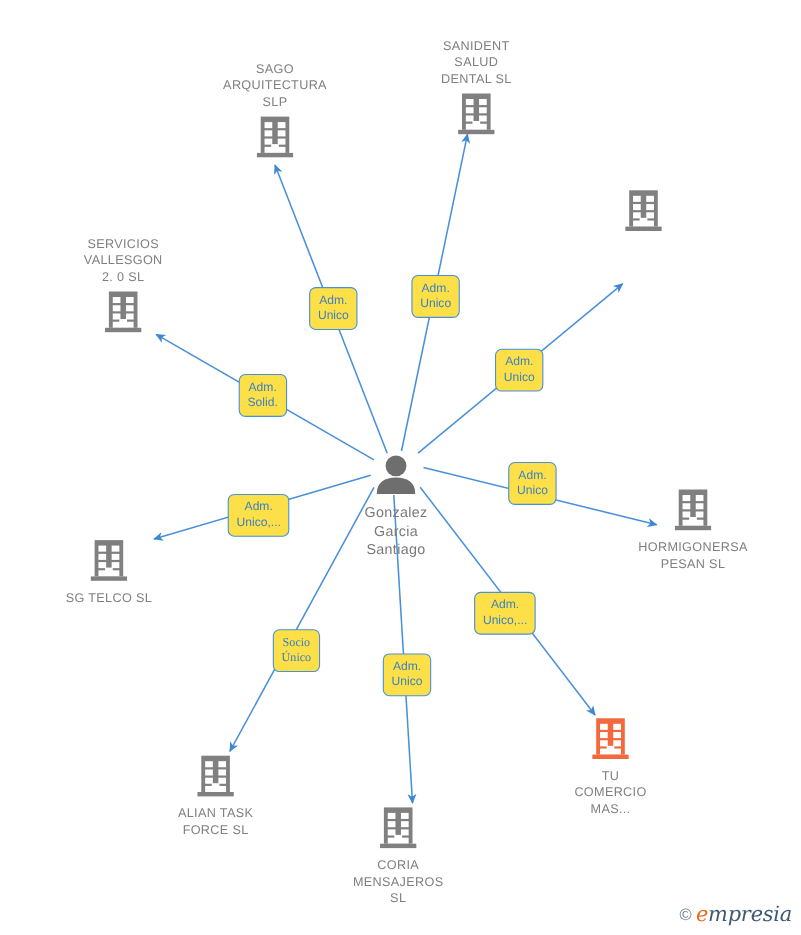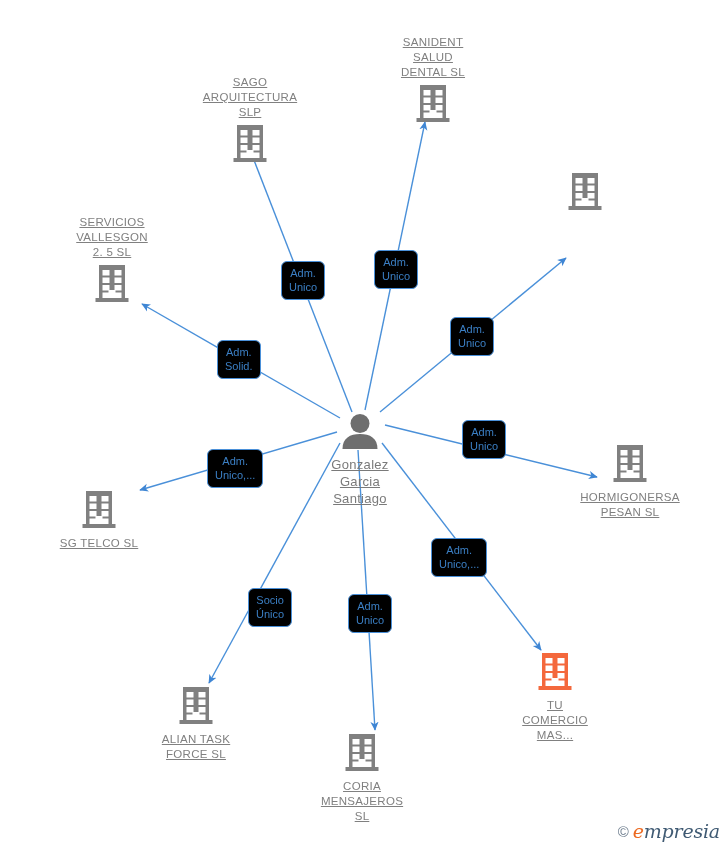--- a/index.html
+++ b/index.html
@@ -30,37 +30,36 @@
     margin-left: -75px;
     text-align: center;
     user-select: none;
   }
   .node-label {
     font-size: 11.5px;
     line-height: 15px;
     color: #808080;
     letter-spacing: 0.3px;
     white-space: pre-line;
-    text-decoration: underline;
   }
   .node-label.center-person {
     color: #7a7a7a;
     font-size: 13px;
     line-height: 17px;
   }
   .node-icon {
     display: block;
     margin: 0 auto;
   }
   .node.label-above .node-label { margin-bottom: 3px; }
   .node.label-below .node-label { margin-top: 3px; }
 
   .edge-label {
     position: absolute;
-    background: #000000;
+    background: #fde047;
     border: 1.3px solid #4a90d9;
     border-radius: 6px;
     color: #3b7fc4;
     font-size: 11px;
     line-height: 14px;
     text-align: center;
     padding: 4px 7px 5px 7px;
     white-space: pre-line;
     box-sizing: border-box;
   }
@@ -104,21 +103,21 @@
         <line x1="340" y1="418" x2="142" y2="304" stroke="#4a90d9" stroke-width="1.4" marker-end="url(#arrow)"></line>
         <line x1="385" y1="425" x2="597" y2="477" stroke="#4a90d9" stroke-width="1.4" marker-end="url(#arrow)"></line>
         <line x1="337" y1="432" x2="140" y2="490" stroke="#4a90d9" stroke-width="1.4" marker-end="url(#arrow)"></line>
         <line x1="340" y1="443" x2="209" y2="683" stroke="#4a90d9" stroke-width="1.4" marker-end="url(#arrow)"></line>
         <line x1="358" y1="450" x2="375" y2="730" stroke="#4a90d9" stroke-width="1.4" marker-end="url(#arrow)"></line>
         <line x1="382" y1="443" x2="541" y2="650" stroke="#4a90d9" stroke-width="1.4" marker-end="url(#arrow)"></line>
       </g>
   </svg>
 
   <div id="nodes-layer">
-      <div class="node label-above" style="left: 250px; top: 75px;">
+      <div class="node label-above" style="left: 250px; top: 56px;">
         <div class="node-label">SAGO
 ARQUITECTURA
 SLP</div>
         <span class="node-icon"><svg width="34" height="40" viewBox="0 0 34 40" aria-hidden="true">
     <rect x="4" y="2" width="26" height="33" fill="#808080"></rect>
     <rect x="7.5" y="7" width="7" height="5.5" fill="#ffffff"></rect>
             <rect x="19.5" y="7" width="7" height="5.5" fill="#ffffff"></rect>
             <rect x="7.5" y="14.5" width="7" height="5.5" fill="#ffffff"></rect>
             <rect x="19.5" y="14.5" width="7" height="5.5" fill="#ffffff"></rect>
             <rect x="7.5" y="22" width="7" height="5.5" fill="#ffffff"></rect>
@@ -158,21 +157,21 @@
             <rect x="19.5" y="22" width="7" height="5.5" fill="#ffffff"></rect>
             <rect x="7.5" y="29.5" width="7" height="5.5" fill="#ffffff"></rect>
             <rect x="19.5" y="29.5" width="7" height="5.5" fill="#ffffff"></rect>
     <rect x="13.5" y="27" width="7" height="8" fill="#ffffff"></rect>
     <rect x="0.5" y="35" width="33" height="4" fill="#808080"></rect>
   </svg></span>
       </div>
       <div class="node label-above" style="left: 112px; top: 215px;">
         <div class="node-label">SERVICIOS
 VALLESGON
-2. 5  SL</div>
+2. 0  SL</div>
         <span class="node-icon"><svg width="34" height="40" viewBox="0 0 34 40" aria-hidden="true">
     <rect x="4" y="2" width="26" height="33" fill="#808080"></rect>
     <rect x="7.5" y="7" width="7" height="5.5" fill="#ffffff"></rect>
             <rect x="19.5" y="7" width="7" height="5.5" fill="#ffffff"></rect>
             <rect x="7.5" y="14.5" width="7" height="5.5" fill="#ffffff"></rect>
             <rect x="19.5" y="14.5" width="7" height="5.5" fill="#ffffff"></rect>
             <rect x="7.5" y="22" width="7" height="5.5" fill="#ffffff"></rect>
             <rect x="19.5" y="22" width="7" height="5.5" fill="#ffffff"></rect>
             <rect x="7.5" y="29.5" width="7" height="5.5" fill="#ffffff"></rect>
             <rect x="19.5" y="29.5" width="7" height="5.5" fill="#ffffff"></rect>
@@ -286,21 +285,21 @@
       <div class="edge-label" style="left: 374px; top: 250px;">Adm.
 Unico</div>
       <div class="edge-label" style="left: 450px; top: 317px;">Adm.
 Unico</div>
       <div class="edge-label" style="left: 217px; top: 340px;">Adm.
 Solid.</div>
       <div class="edge-label" style="left: 462px; top: 420px;">Adm.
 Unico</div>
       <div class="edge-label" style="left: 207px; top: 449px;">Adm.
 Unico,...</div>
-      <div class="edge-label" style="left: 248px; top: 588px;">Socio
+      <div class="edge-label" style="left: 248px; top: 572px; font-family: Liberation Serif, serif;">Socio
 Único</div>
       <div class="edge-label" style="left: 348px; top: 594px;">Adm.
 Unico</div>
       <div class="edge-label" style="left: 431px; top: 538px;">Adm.
 Unico,...</div>
     </div>
 
   <div id="watermark">
     <span class="copy">©</span>
     <span class="brand"><span>e</span><span class="tail">mpresia</span></span>

